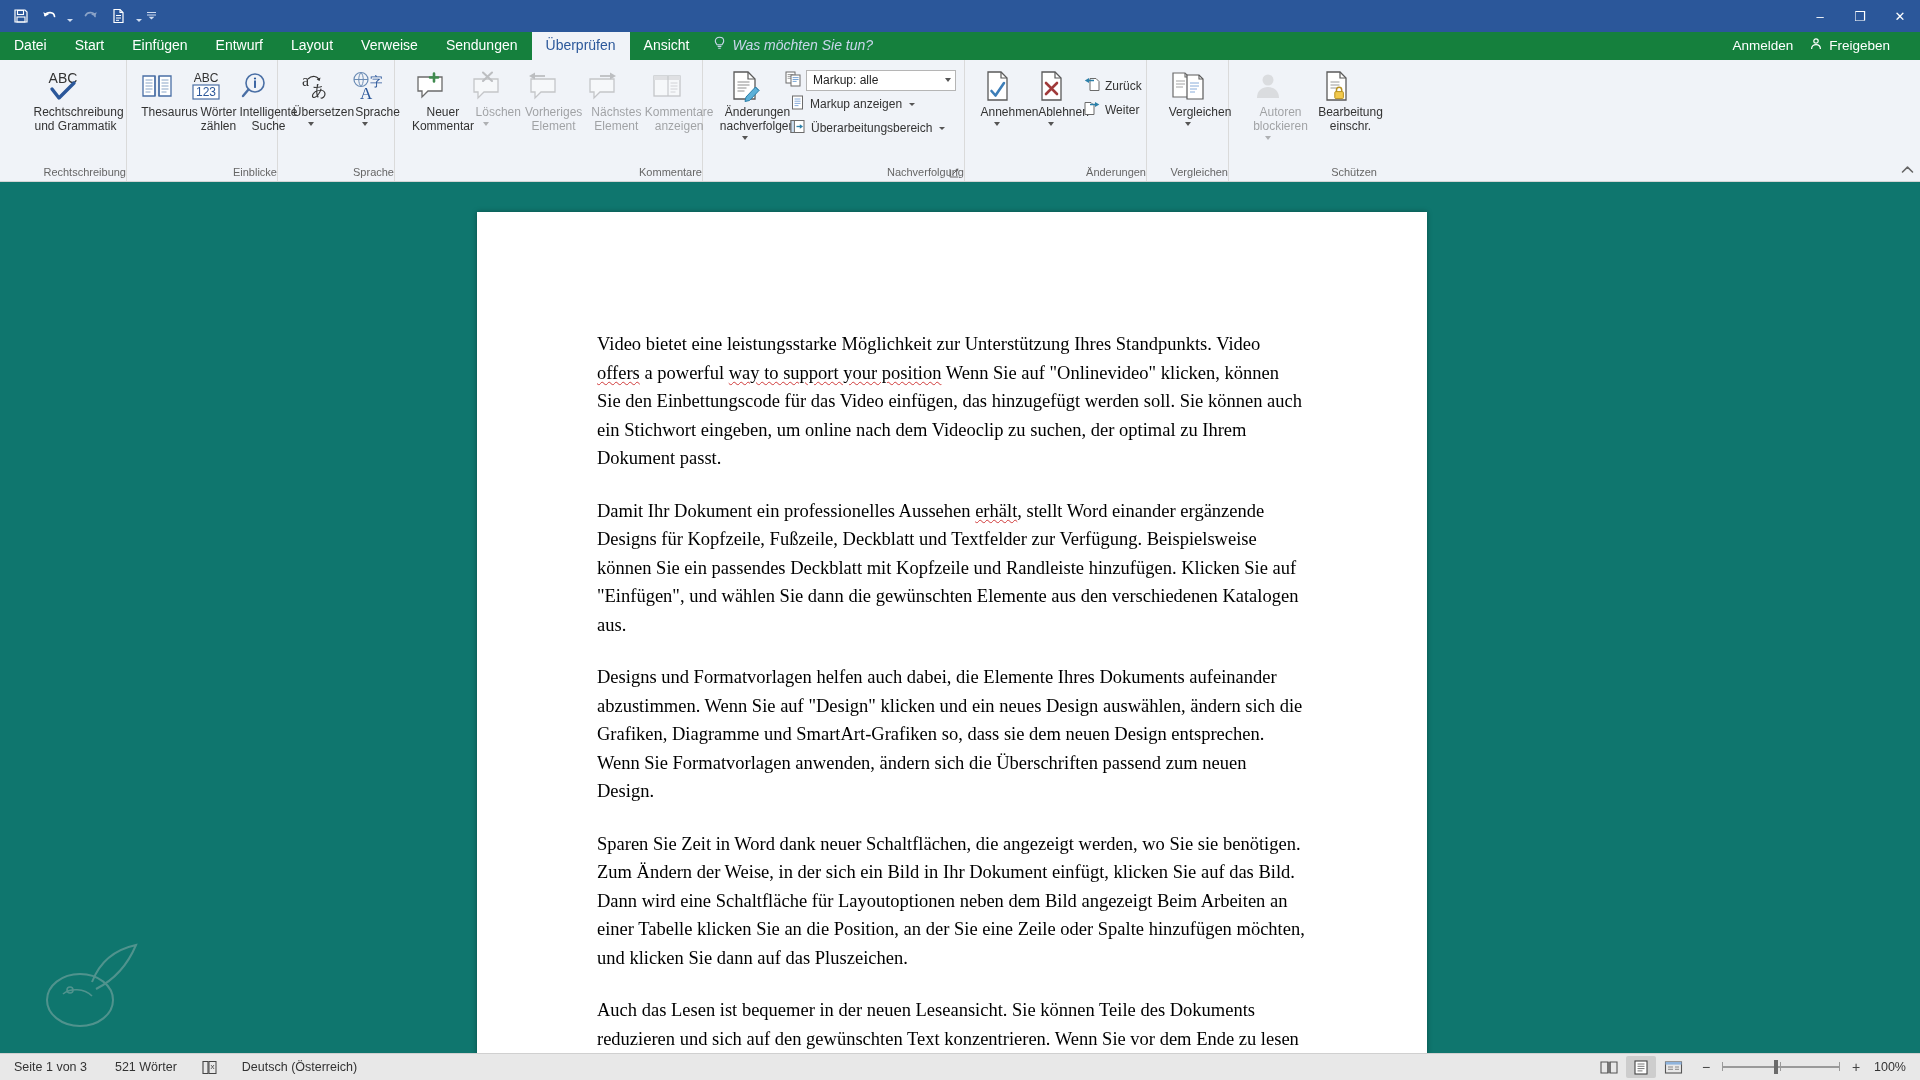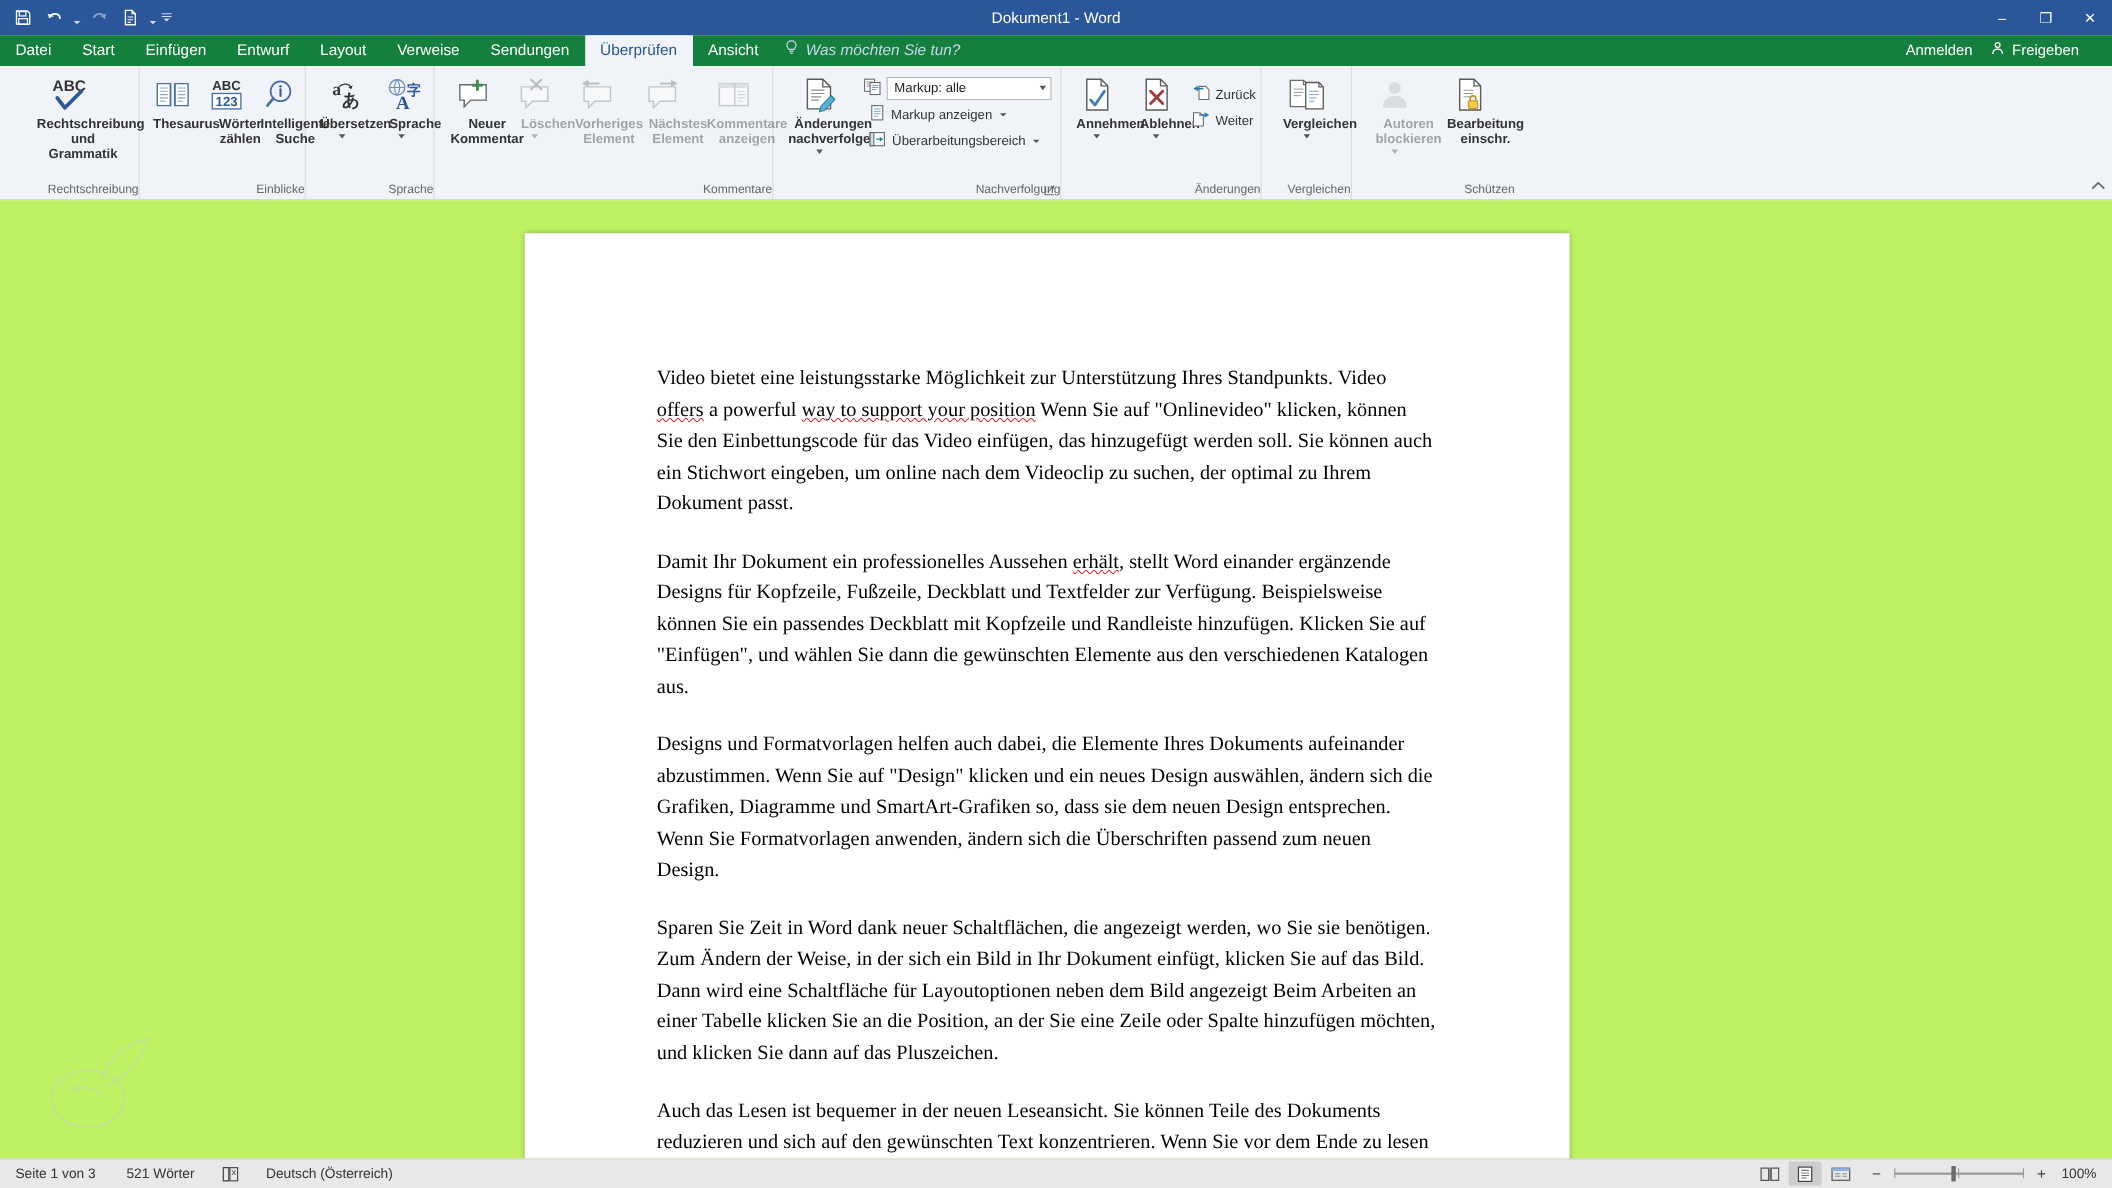--- a/index.html
+++ b/index.html
@@ -72,21 +72,20 @@
   }
   .rgroup-body { flex: 1; display: flex; align-items: flex-start; padding: 2px 4px; }
   .rgroup-label {
     font-size: 11px; color: #666; text-align: right;
     padding-bottom: 6px; height: 16px; line-height: 14px;
   }
   .rbtn {
     display: flex; flex-direction: column; align-items: center;
     padding: 3px 6px 0 6px; cursor: pointer; min-width: 44px;
     border-radius: 2px;
-    font-weight: bold;
   }
   .rbtn.disabled { cursor: default; opacity: .42; }
   .rbtn-icon { height: 36px; display: flex; align-items: center; justify-content: center; }
   .rbtn-lbl {
     font-size: 12px; color: #333; text-align: center; line-height: 14px;
     max-width: 84px; margin-top: 1px; margin-left: 25px;
   }
   .rbtn-caret { width:0;height:0;border-left:3.5px solid transparent;border-right:3.5px solid transparent;border-top:4px solid #555; margin-top:3px;}
   
   .rsmall-col { display: flex; flex-direction: column; justify-content: flex-start; padding: 4px 2px; gap:2px;}
@@ -108,21 +107,21 @@
     width: 12px; height: 12px; cursor: pointer;
     display: flex; align-items: center; justify-content: center;
   }
   .ribbon-collapse {
     position: absolute; right: 6px; bottom: 4px; cursor: pointer;
     color: #666; font-size: 11px;
   }
   
   .docarea {
     position: relative; height: calc(1080px - 32px - 28px - 122px - 27px);
-    background: #bef264; overflow: hidden;
+    background: #0f766e; overflow: hidden;
   }
   .page {
     position: absolute; left: 477px; top: 30px;
     width: 950px; height: 1020px;
     background: #fff;
     box-shadow: 0 0 5px rgba(0,0,0,.35);
   }
   .page-inner { padding: 118px 120px 0 120px; }
   .para {
     font-family: "Liberation Serif", serif;
@@ -192,21 +191,20 @@
     <div class="qat-caret">
         <div class="caret-d"></div>
       </div>
     <div class="qat-caret" style="padding-bottom:8px">
       <svg width="11" height="9" viewBox="0 0 11 9">
           <path d="M1 1.5h9M1 4h9" stroke="#cfdcf0" stroke-width="1.1"></path>
           <path d="M2.6 5.8 L5.5 8.5 L8.4 5.8 Z" fill="#cfdcf0"></path>
         </svg>
     </div>
   </div>
-  <div class="win-title">Dokument1 - Word</div>
   <div class="win-ctrls">
     <div class="win-ctrl">–</div>
     <div class="win-ctrl">❐</div>
     <div class="win-ctrl close">✕</div>
   </div>
 </div>
 
 <div class="tabbar">
   <div class="tab">Datei</div>
   <div class="tab">Start</div>

